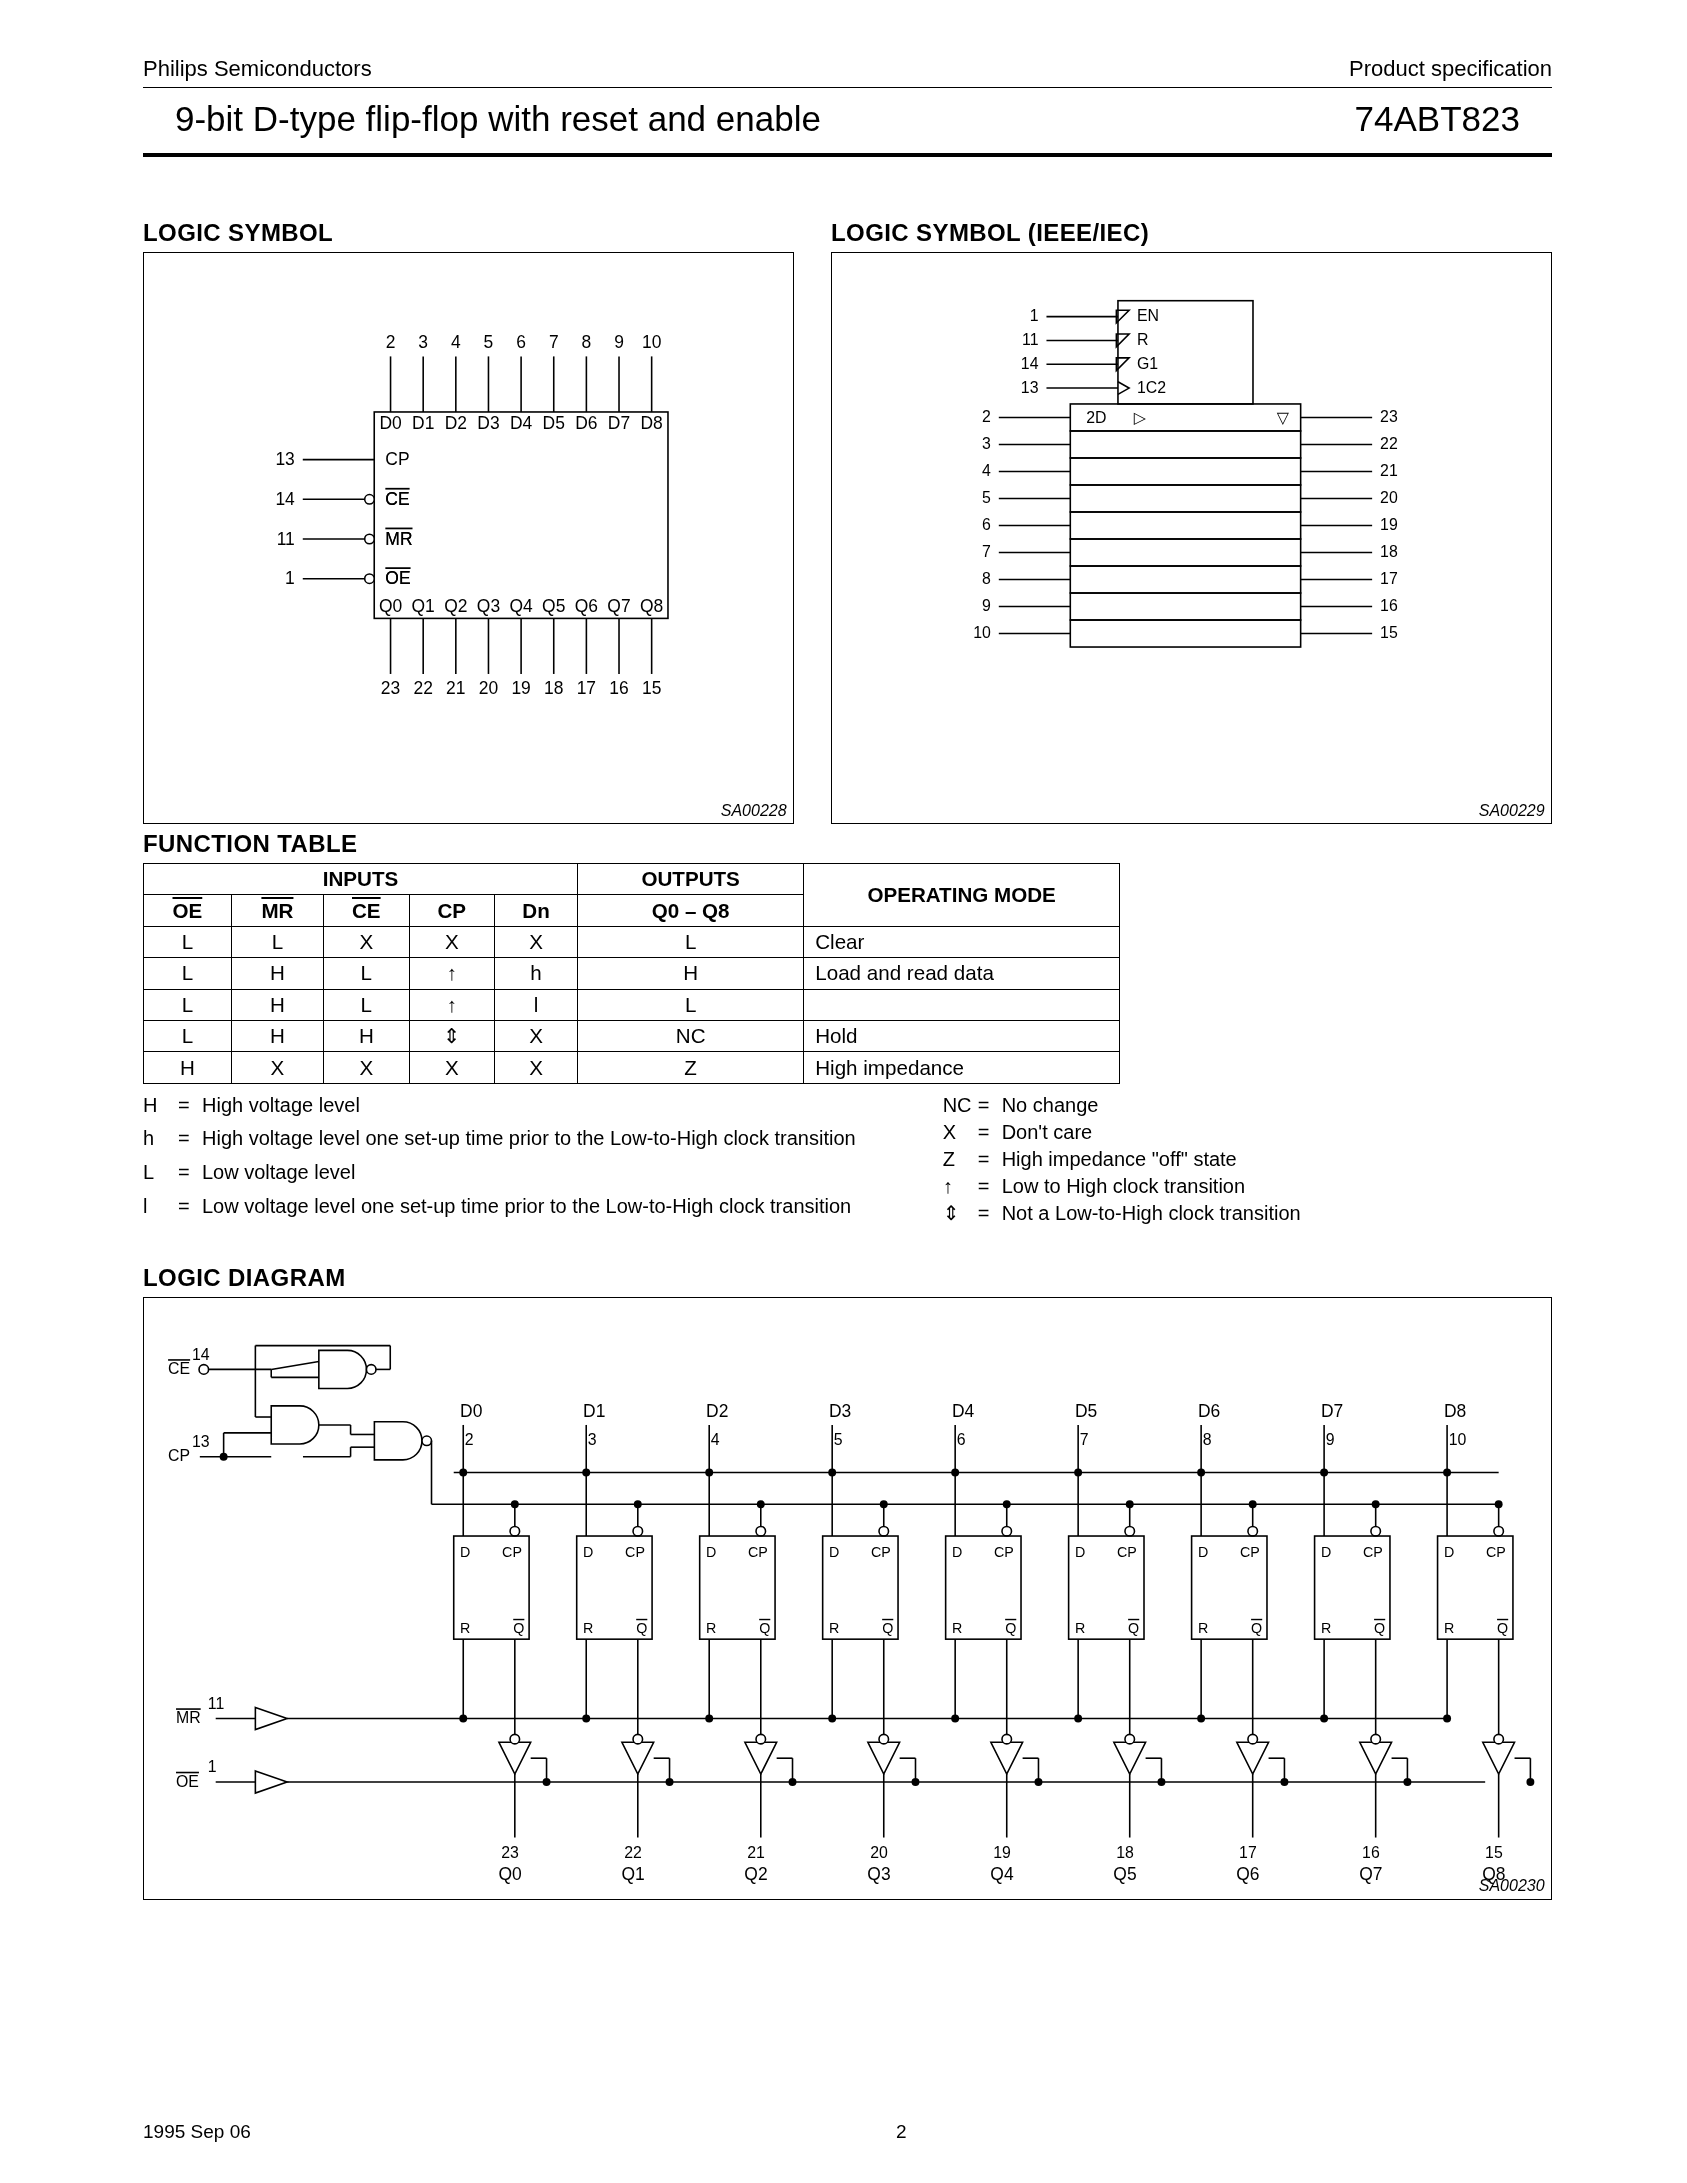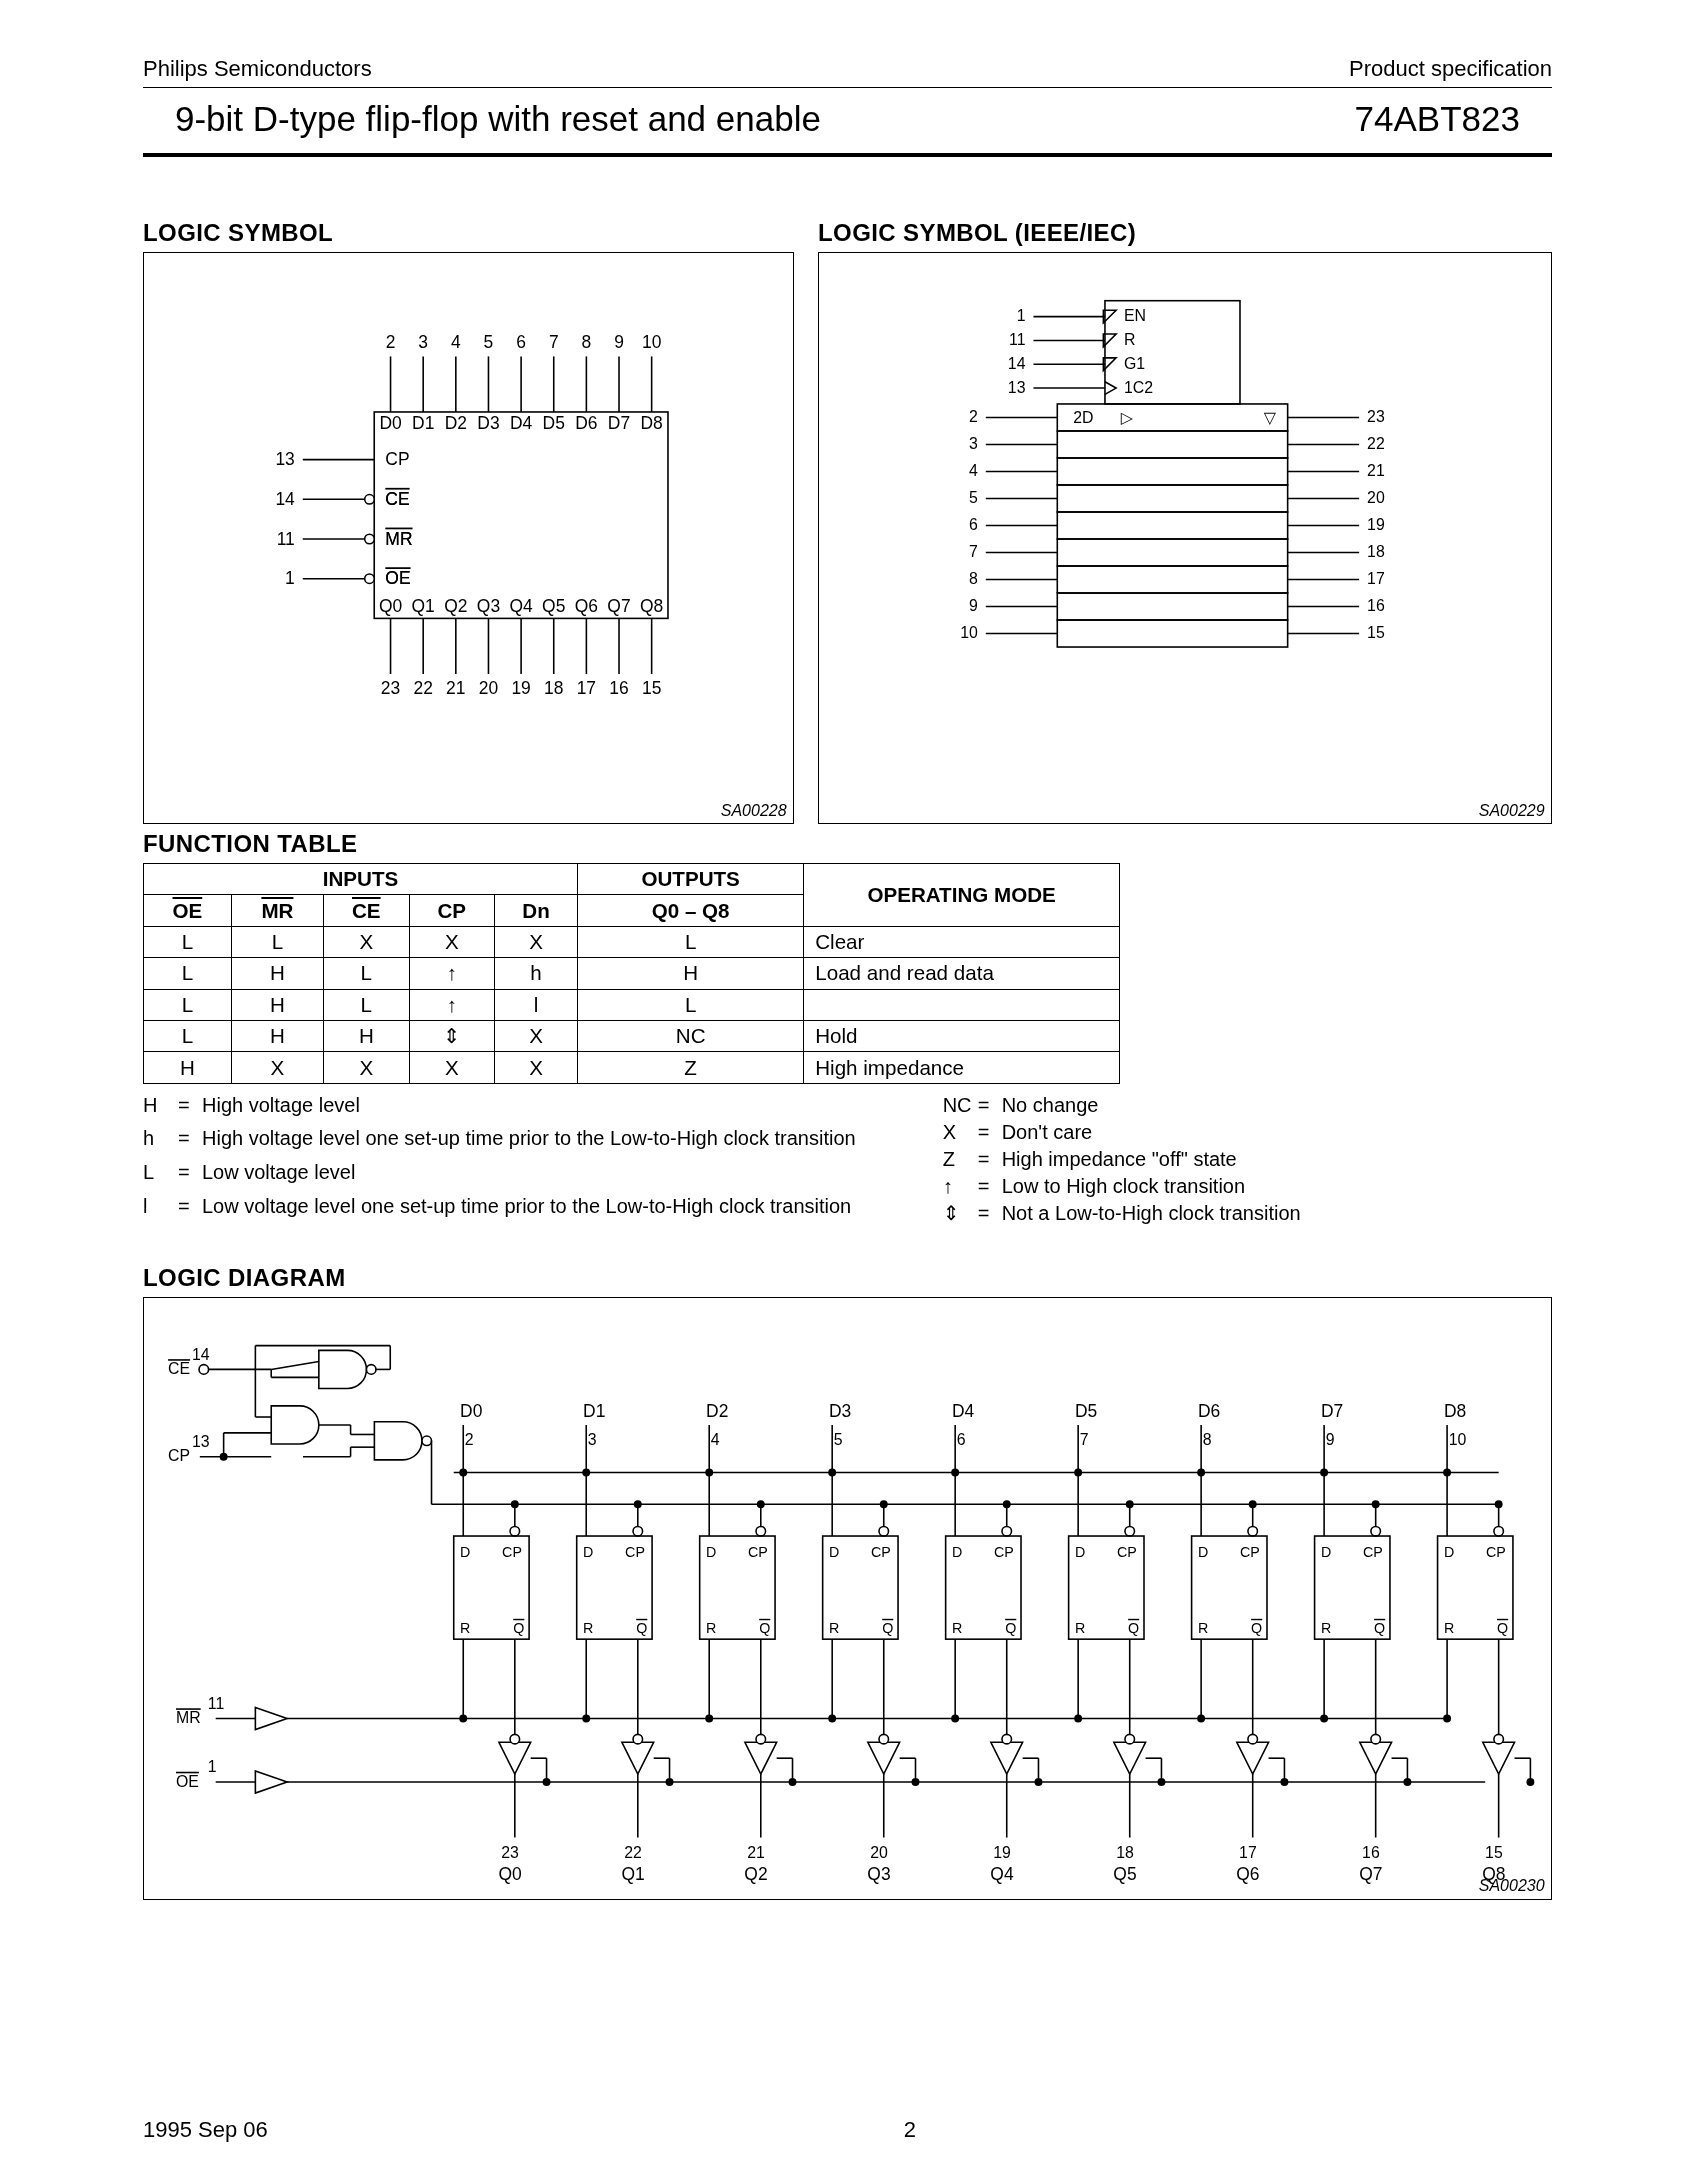--- a/index.html
+++ b/index.html
@@ -4,35 +4,35 @@
 <style>
 html,body{margin:0;padding:0;background:#fff;font-family:Helvetica,Arial,sans-serif;color:#000}
 .page{width:1687px;height:2183px;position:relative;box-sizing:border-box;padding:56px 135px 48px 143px}
 .hdr-row{display:flex;justify-content:space-between;font-size:22px;margin-bottom:4.8px}
 .rule{border:0;border-top:1.6px solid #000;margin:1.6px 0}
 .thick{border-top:4px solid #000}
 .title-row{display:flex;justify-content:space-between;align-items:center;padding:8px 32px 10px 32px}
 .title-left{font-size:35px;line-height:1.25}
 .part{font-size:35px;font-weight:400}
 .section-h{font-weight:bold;font-size:24px;margin:6.4px 0 4.8px 0;letter-spacing:0.4px}
-.two-col{display:flex;gap:24px;margin-top:56px}
+.two-col{display:flex;gap:37px;margin-top:56px}
 .panel{border:1.6px solid #000;position:relative;box-sizing:border-box}
 .panel .tag{position:absolute;right:6.4px;bottom:3.2px;font-size:16px;font-style:italic}
 .ft-wrap{}
 table.ft{border-collapse:collapse;width:977px;font-size:20.6px}
 table.ft th,table.ft td{border:1.6px solid #000;padding:3.2px 6.4px;text-align:center}
 table.ft th{font-weight:bold}
 table.ft td.mode{text-align:left;padding-left:11px}
 .ov{text-decoration:overline}
 .legend{display:flex;gap:87px;font-size:20px;margin-top:8px;line-height:1.35}
 .legend .col{display:grid;grid-template-columns:27px 16px auto;column-gap:8px}
 .legend .sym{white-space:nowrap}
 .ld-wrap{margin-top:37px}
 .svgbox{display:block}
-.footer-row{display:flex;justify-content:space-between;font-size:22px;position:absolute;left:143px;right:135px;bottom:40px}
+.footer-row{display:flex;justify-content:space-between;font-size:19px;position:absolute;left:143px;right:135px;bottom:40px}
 </style>
 </head>
 <body>
 
 <div class="page">
   <div class="hdr-row">
     <span>Philips Semiconductors</span>
     <span>Product specification</span>
   </div>
   <hr class="rule">

